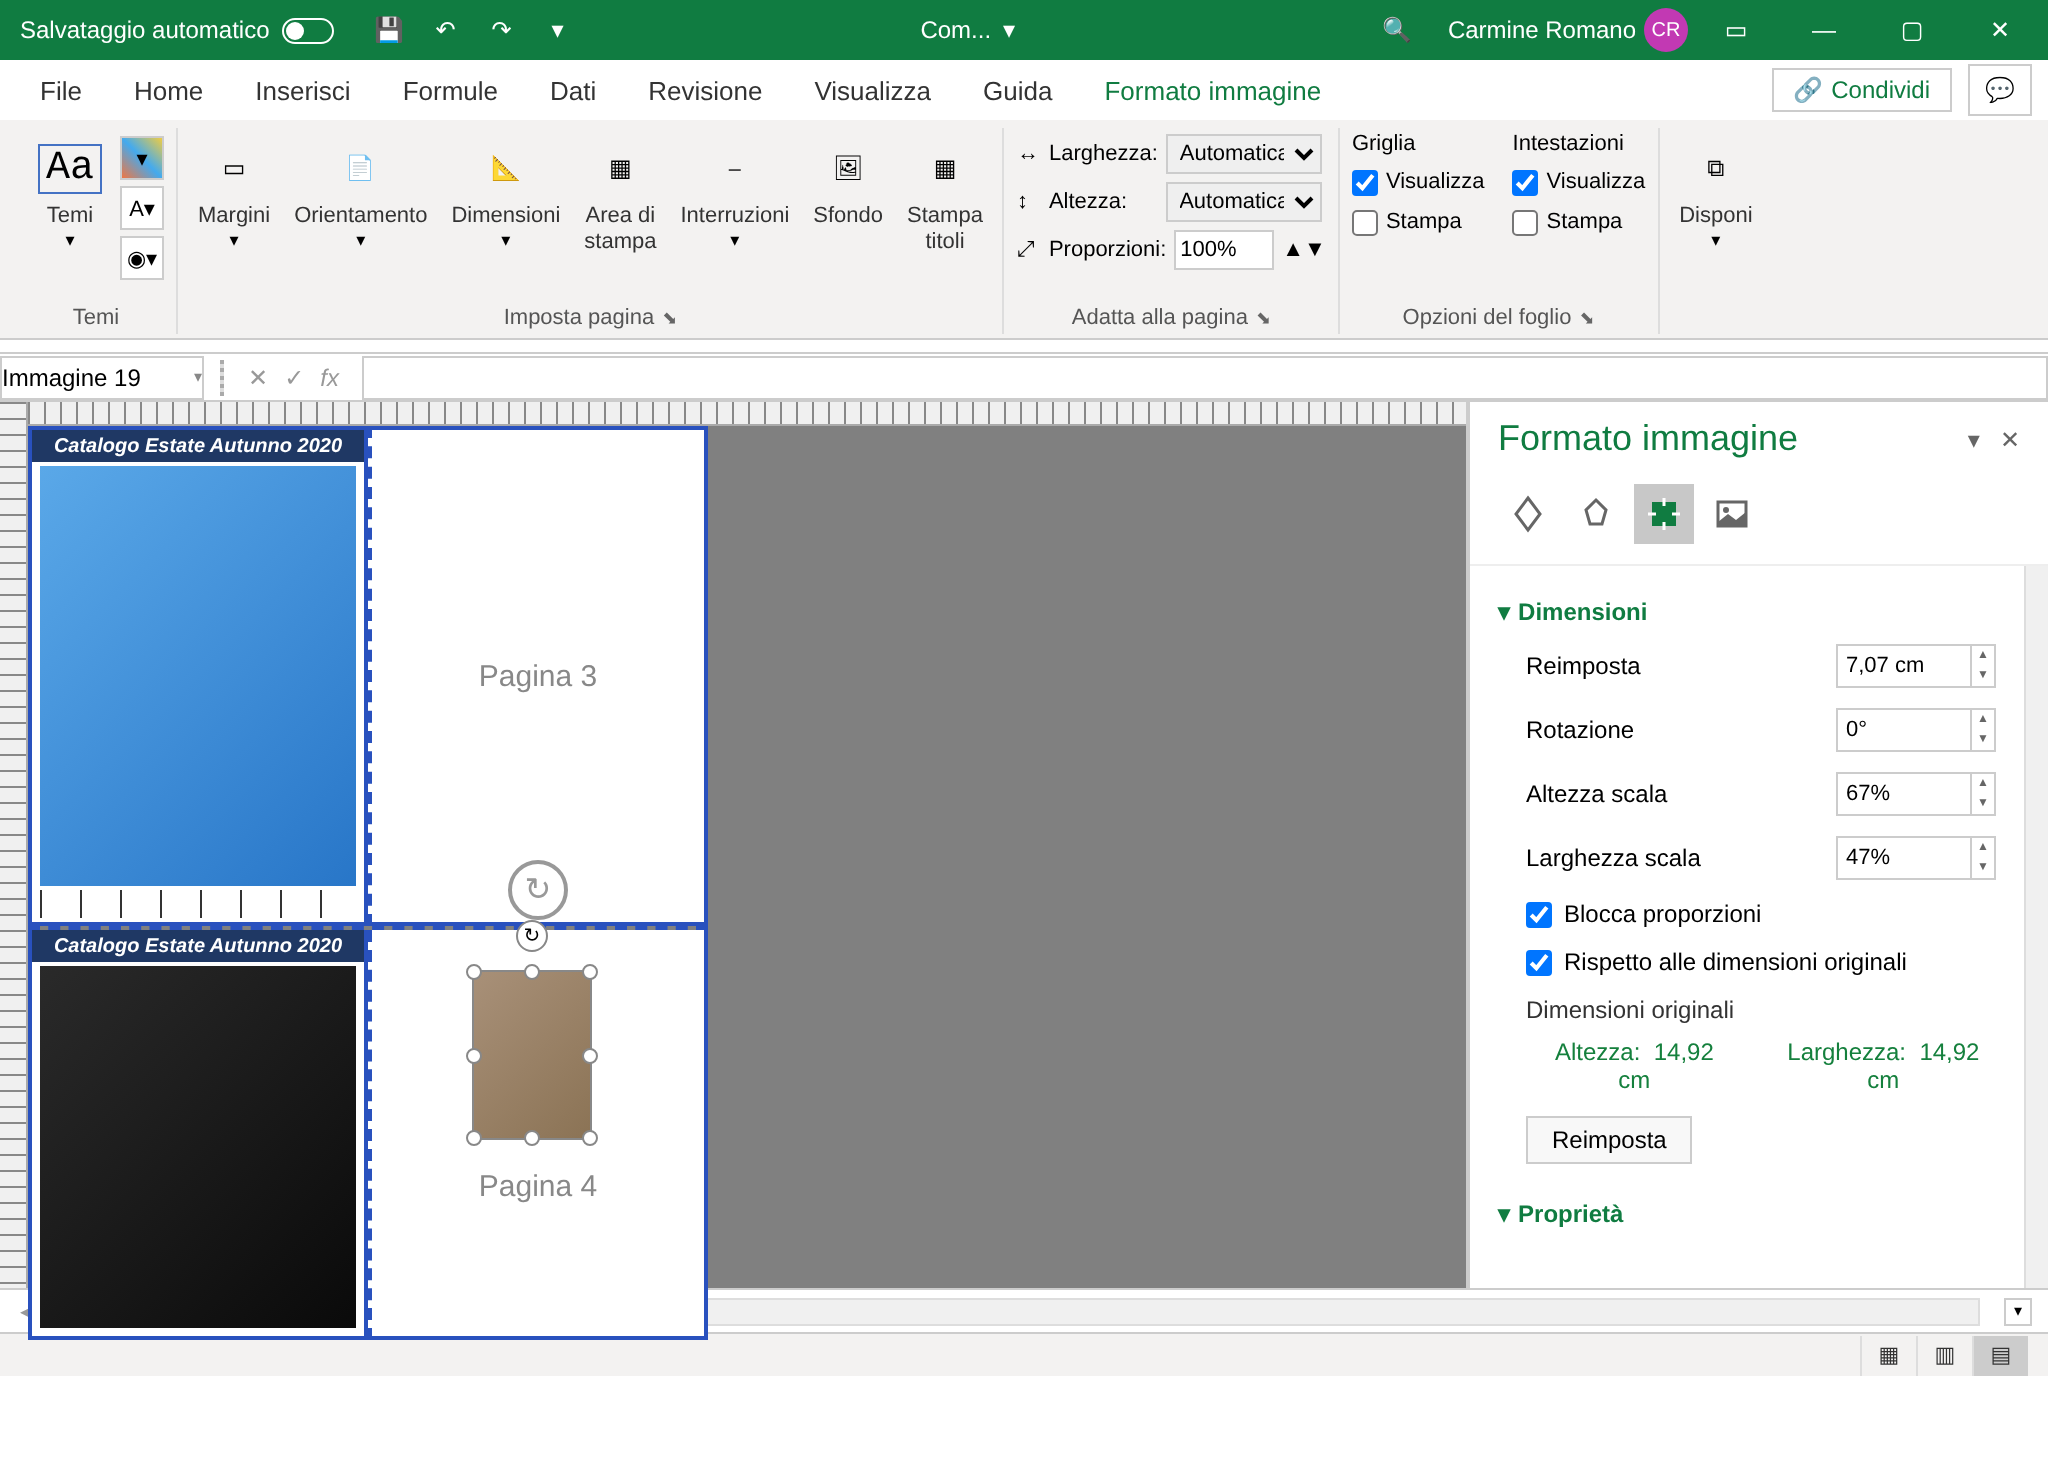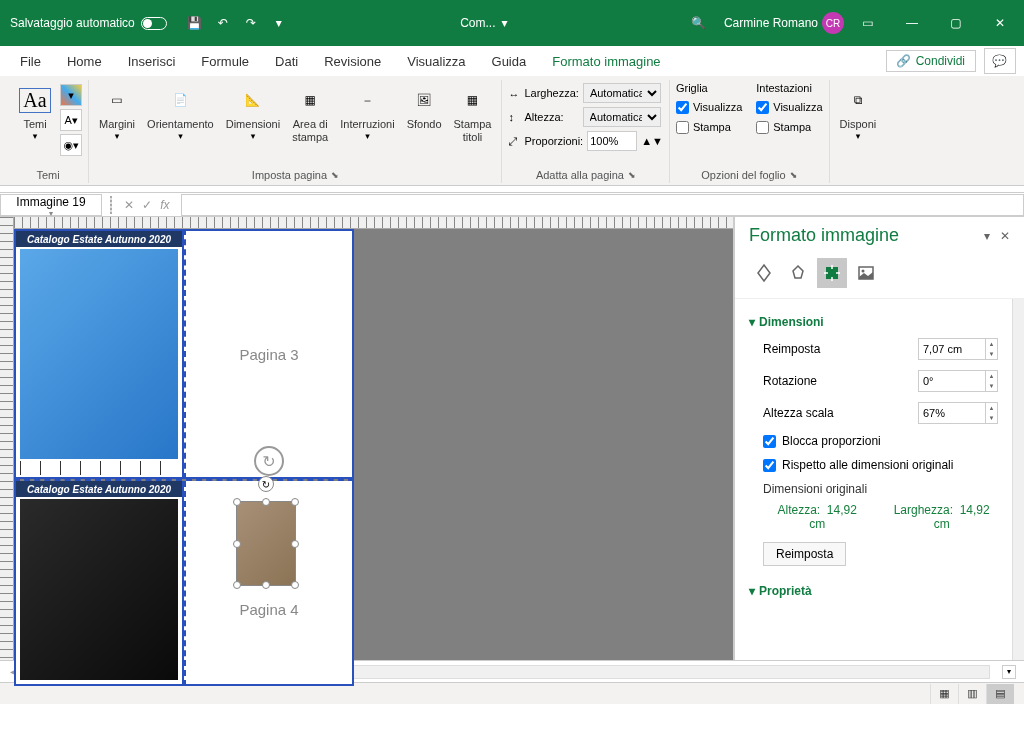--- a/index.html
+++ b/index.html
@@ -1,19 +1,19 @@
 <!DOCTYPE html>
 <html><head>
 <meta charset="utf-8">
 <style>
 * { margin: 0; padding: 0; box-sizing: border-box; font-family: "Segoe UI", Arial, sans-serif; }
 body { width: 1024px; height: 734px; background: #fff; overflow: hidden; font-size: 12px; }
 
 
-.titlebar { height: 46px; background: #107C41; display: flex; align-items: center; color: #fff; padding: 0 4px; }
+.titlebar { height: 30px; background: #107C41; display: flex; align-items: center; color: #fff; padding: 0 4px; }
 .titlebar .ts { display: flex; align-items: center; gap: 6px; padding: 0 6px; }
 .titlebar .toggle { width: 26px; height: 13px; border: 1px solid #fff; border-radius: 7px; position: relative; }
 .titlebar .toggle::after { content: ''; width: 9px; height: 9px; background: #fff; border-radius: 50%; position: absolute; left: 1px; top: 1px; }
 .titlebar .qat { display: flex; gap: 4px; margin-left: 10px; }
 .titlebar .qat span { width: 24px; height: 24px; display: flex; align-items: center; justify-content: center; cursor: pointer; }
 .titlebar .center { flex: 1; display: flex; justify-content: center; align-items: center; gap: 6px; }
 .titlebar .right { display: flex; align-items: center; gap: 4px; }
 .titlebar .avatar { width: 22px; height: 22px; background: #C239B3; border-radius: 50%; display: flex; align-items: center; justify-content: center; font-size: 10px; color: #fff; }
 .titlebar .winbtn { width: 40px; height: 30px; display: flex; align-items: center; justify-content: center; cursor: pointer; }
 
@@ -36,21 +36,21 @@
 .bigbtn .blabel { font-size: 11px; color: #333; line-height: 13px; margin-top: 2px; }
 .smbtn { width: 22px; height: 22px; border: 1px solid #ccc; background: #fff; display: flex; align-items: center; justify-content: center; font-size: 11px; cursor: pointer; }
 .launchicon { font-size: 9px; color: #666; cursor: pointer; }
 .fitrow { display: flex; align-items: center; gap: 4px; height: 22px; font-size: 11px; }
 .fitrow input, .fitrow select { height: 20px; font-size: 11px; border: 1px solid #ccc; padding: 0 2px; }
 .chk { display: flex; align-items: center; gap: 4px; font-size: 11px; height: 18px; }
 .chk input { margin: 0; }
 
 
 .fbar { height: 24px; border-bottom: 1px solid #ccc; display: flex; align-items: center; background: #fff; }
-.namebox { width: 102px; height: 22px; border: 1px solid #ccc; padding: 0 0; font-size: 12px; display: flex; align-items: center; justify-content: space-between; flex-direction: column; }
+.namebox { width: 102px; height: 22px; border: 1px solid #ccc; padding: 0 0; font-size: 12px; display: flex; align-items: center; justify-content: space-between; }
 .fbar .fbtns { display: flex; gap: 8px; padding: 0 12px; color: #999; }
 .fbar .finput { flex: 1; height: 22px; border: 1px solid #ccc; padding: 0 4px; }
 
 
 .wsarea { display: flex; height: 443px; }
 .canvas { flex: 1; background: #808080; position: relative; border-right: 1px solid #ccc; }
 .ruler-h { position: absolute; top: 0; left: 14px; right: 0; height: 12px; background: #f0f0f0; border-bottom: 1px solid #aaa; background-image: repeating-linear-gradient(to right, #888 0, #888 1px, transparent 1px, transparent 8px); }
 .ruler-v { position: absolute; top: 0; left: 0; bottom: 0; width: 14px; background: #f0f0f0; border-right: 1px solid #aaa; background-image: repeating-linear-gradient(to bottom, #888 0, #888 1px, transparent 1px, transparent 8px); }
 .pages { position: absolute; top: 12px; left: 14px; display: flex; flex-direction: column; }
 .prow { display: flex; }
@@ -143,21 +143,21 @@
   <div class="share">🔗 <span>Condividi</span></div>
   <div class="comment">💬</div>
 </div>
 
 <div class="ribbon">
 
   <div class="group">
     <div class="gc">
       <div class="bigbtn">
         <div class="bicon">
-            <span style="font-size:20px;font-family:Liberation Serif, serif;border:1px solid #4472C4;padding:0 3px">Aa</span>
+            <span style="font-size:20px;font-family:Liberation Mono, monospace;border:1px solid #4472C4;padding:0 3px">Aa</span>
           </div>
         <div class="blabel">Temi</div>
         <span style="font-size:9px">▾</span>
       </div>
       <div style="display:flex;flex-direction:column;gap:3px;padding-top:4px">
         <div class="smbtn" style="background:linear-gradient(45deg,#e74,#4ae,#ec4)">▾</div>
         <div class="smbtn">A▾</div>
         <div class="smbtn">◉▾</div>
       </div>
     </div>
@@ -393,20 +393,30 @@
         <div class="prow2">
               <span>Altezza scala</span>
               <div class="spinwrap">
                 <input type="text" value="67%" style="">
                 <div class="spin">
                   <span>▲</span>
                   <span>▼</span>
                 </div>
               </div>
             </div>
+        <div class="prow2">
+              <span>Larghezza scala</span>
+              <div class="spinwrap">
+                <input type="text" value="47%" style="">
+                <div class="spin">
+                  <span>▲</span>
+                  <span>▼</span>
+                </div>
+              </div>
+            </div>
         <label class="pchk">
               <input type="checkbox" checked="" style="">
               <span>Blocca proporzioni</span>
             </label>
         <label class="pchk">
               <input type="checkbox" checked="" style="">
               <span>Rispetto alle dimensioni originali</span>
             </label>
         <div class="origdim">Dimensioni originali</div>
         <div class="origvals">

